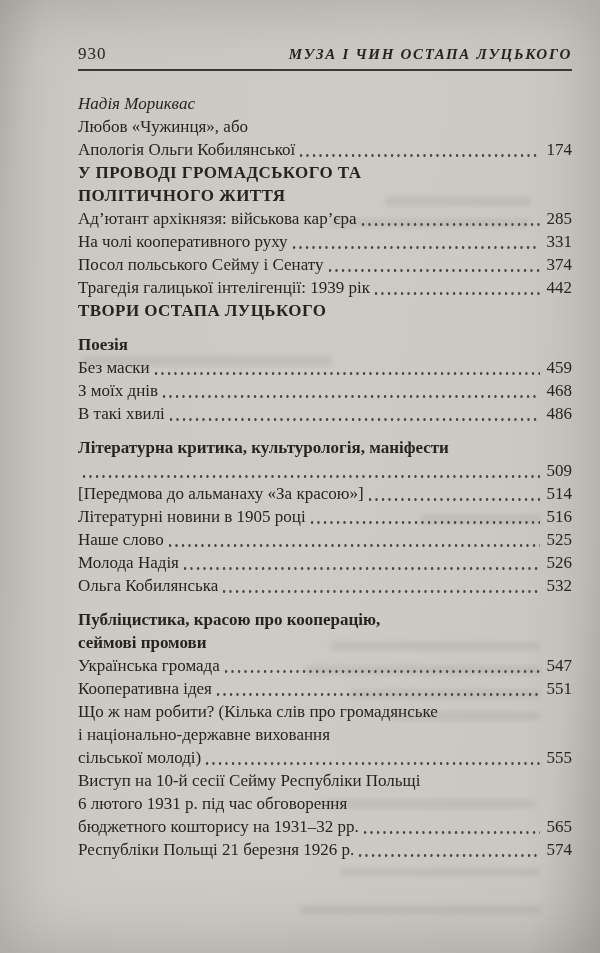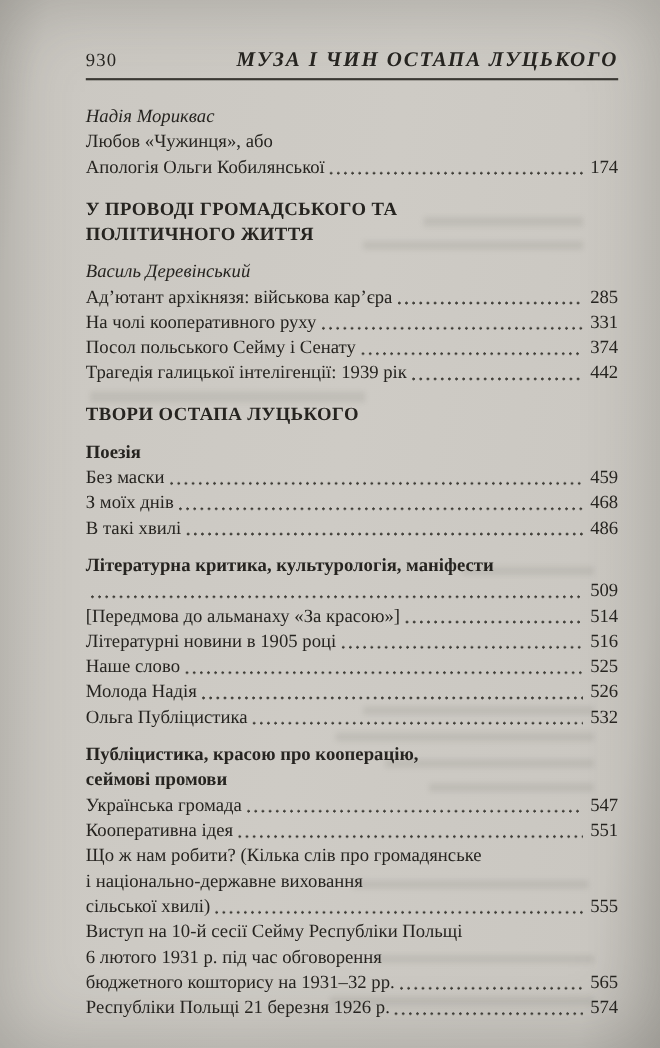--- a/index.html
+++ b/index.html
@@ -4,40 +4,40 @@
 <style>
   * { box-sizing: border-box; }
   html, body { margin: 0; padding: 0; background: #97948e; }
   .page {
     width: 600px; height: 953px; position: relative; overflow: hidden;
     background: linear-gradient(100deg, #bfbcb6 0%, #cbc8c2 6%, #cecbc5 50%, #cac7c1 90%, #b7b4ae 100%);
     box-shadow: inset 0 0 70px rgba(70,68,62,0.30);
     font-family: "Liberation Serif", "DejaVu Serif", serif;
     color: #262420;
   }
-  .inner { position: relative; padding: 44px 38px 0 78px; z-index: 2; }
+  .inner { position: relative; padding: 44px 28px 0 78px; z-index: 2; }
   .running-head { display: flex; justify-content: space-between; align-items: baseline; }
   .pagenum { font-size: 17px; letter-spacing: 1px; }
-  .runtitle { font-style: italic; font-weight: bold; font-size: 19px; letter-spacing: 1.7px; }
+  .runtitle { font-style: italic; font-weight: bold; font-size: 15px; letter-spacing: 1.7px; }
   .rule { border-bottom: 2px solid #3a3833; margin-top: 5px; }
   .toc { margin-top: 21px; font-size: 17px; line-height: 23px; }
   .author { font-style: italic; }
   .h2 { font-weight: bold; letter-spacing: 0.4px; }
   .h3 { font-weight: bold; }
   .ind { }
   .row { display: flex; align-items: baseline; }
   .t { white-space: nowrap; }
   .pg { margin-left: 3px; }
   .leader {
     flex: 1; height: 3px; margin: 0 4px; align-self: flex-end; margin-bottom: 4px;
     background-image: radial-gradient(circle at 2px 1.5px, #3f3d37 1.05px, rgba(0,0,0,0) 1.4px);
     background-size: 6.5px 3px; background-repeat: repeat-x; background-position: left bottom;
   }
   .mt-md { margin-top: 11px; }
-  .mt-lg { margin-top: 15px; }
+  .mt-lg { }
   .ghost { position: absolute; filter: blur(2.5px); background: rgba(100,97,90,0.12); border-radius: 2px; z-index: 1; }
 </style>
 </head>
 <body>
 
 <div class="page">
 
   <div class="ghost" style="left:385px;top:197px;width:145px;height:9px;"></div>
   <div class="ghost" style="left:330px;top:219px;width:200px;height:8px;"></div>
   <div class="ghost" style="left:82px;top:356px;width:250px;height:10px;"></div>
@@ -68,21 +68,20 @@
           <span class="leader"></span>
           <span class="pg">174</span>
         </div>
       </div>
 
       <div class="h2 mt-lg">
         <div>У ПРОВОДІ ГРОМАДСЬКОГО ТА</div>
         <div>ПОЛІТИЧНОГО ЖИТТЯ</div>
       </div>
 
-      <div class="author mt-md">Василь Деревінський</div>
 
       <div class="row ind">
         <span class="t">Ад’ютант архікнязя: військова кар’єра</span>
         <span class="leader"></span>
         <span class="pg">285</span>
       </div>
       <div class="row ind">
         <span class="t">На чолі кооперативного руху</span>
         <span class="leader"></span>
         <span class="pg">331</span>
@@ -138,21 +137,21 @@
         <span class="t">Наше слово</span>
         <span class="leader"></span>
         <span class="pg">525</span>
       </div>
       <div class="row ind">
         <span class="t">Молода Надія</span>
         <span class="leader"></span>
         <span class="pg">526</span>
       </div>
       <div class="row ind">
-        <span class="t">Ольга Публіцистика</span>
+        <span class="t">Ольга Кобилянська</span>
         <span class="leader"></span>
         <span class="pg">532</span>
       </div>
 
       <div class="h3 mt-md">
         <div>Публіцистика, красою про кооперацію,</div>
         <div>сеймові промови</div>
       </div>
 
       <div class="row">
@@ -163,21 +162,21 @@
       <div class="row">
         <span class="t">Кооперативна ідея</span>
         <span class="leader"></span>
         <span class="pg">551</span>
       </div>
 
       <div class="entry">
         <div class="line">Що ж нам робити? (Кілька слів про громадянське</div>
         <div class="line ind">і національно-державне виховання</div>
         <div class="row ind">
-          <span class="t">сільської хвилі)</span>
+          <span class="t">сільської молоді)</span>
           <span class="leader"></span>
           <span class="pg">555</span>
         </div>
       </div>
 
       <div class="entry">
         <div class="line">Виступ на 10-й сесії Сейму Республіки Польщі</div>
         <div class="line ind">6 лютого 1931 р. під час обговорення</div>
         <div class="row ind">
           <span class="t">бюджетного кошторису на 1931–32 рр.</span>

